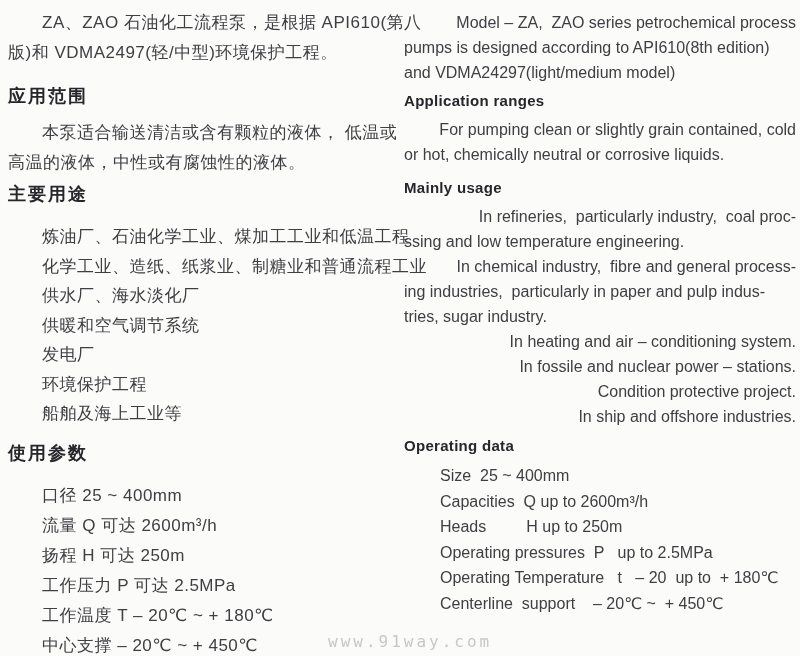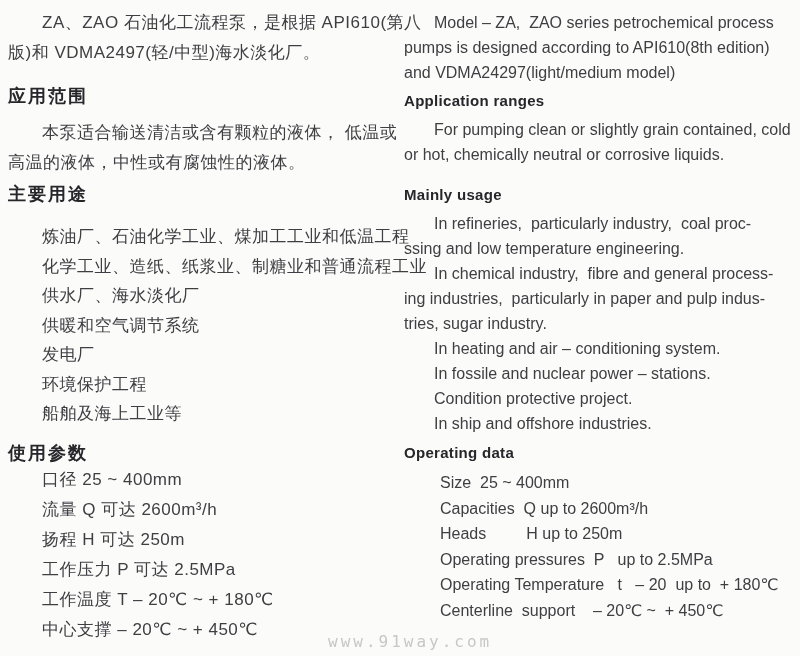--- a/index.html
+++ b/index.html
@@ -30,42 +30,42 @@
     font-size:17px;line-height:30px;color:var(--text);
     white-space:pre;letter-spacing:0.5px;
   }
   .cn-indent{text-indent:34px;}
   .cn-heading{
     font-size:18px;line-height:24px;font-weight:bold;
     color:var(--heading);letter-spacing:2px;
   }
   .h-cn-app{margin-top:16px;margin-bottom:10px;}
   .h-cn-usage{margin-top:4px;margin-bottom:16px;}
-  .h-cn-params{margin-top:12px;}
+  .h-cn-params{margin-top:12px;margin-bottom:16px;}
   .cn-item{
     font-size:17px;line-height:29.5px;color:var(--text);
     padding-left:34px;white-space:pre;letter-spacing:0.5px;
   }
   .cn-param{
     font-size:17px;line-height:30px;color:var(--text);
     padding-left:34px;white-space:pre;letter-spacing:0.5px;
   }
 
   
   .en-line{
     font-size:16px;line-height:25px;color:var(--text);
     white-space:pre;
   }
-  .en-indent{text-indent:30px;}
+  .en-indent{text-indent:30px;text-align:right;}
   .en-heading{
     font-size:15px;line-height:25px;font-weight:bold;
     color:var(--heading);letter-spacing:0.3px;
   }
   .h-en-app{margin-top:3px;margin-bottom:4px;}
-  .h-en-usage{margin-top:15px;margin-bottom:4px;}
+  .h-en-usage{margin-top:8px;margin-bottom:4px;}
   .h-en-operating{margin-top:4px;margin-bottom:5px;}
   .en-data{
     font-size:16px;line-height:25.5px;color:var(--text);
     padding-left:36px;white-space:pre;
   }
 
   .watermark{
     position:absolute;
     left:328px;top:632px;
     font-family:"DejaVu Sans Mono",monospace;
@@ -77,21 +77,21 @@
   }
   .col{z-index:1;}
 </style>
 </head>
 <body>
 
 <div class="page">
 
   <div class="col col-cn">
     <div class="cn-line cn-indent">ZA、ZAO 石油化工流程泵，是根据 API610(第八</div>
-    <div class="cn-line">版)和 VDMA2497(轻/中型)海水淡化厂。</div>
+    <div class="cn-line">版)和 VDMA2497(轻/中型)环境保护工程。</div>
 
     <div class="cn-heading h-cn-app">应用范围</div>
     <div class="cn-line cn-indent">本泵适合输送清洁或含有颗粒的液体， 低温或</div>
     <div class="cn-line">高温的液体，中性或有腐蚀性的液体。</div>
 
     <div class="cn-heading h-cn-usage">主要用途</div>
     <div class="cn-item">炼油厂、石油化学工业、煤加工工业和低温工程</div>
     <div class="cn-item">化学工业、造纸、纸浆业、制糖业和普通流程工业</div>
     <div class="cn-item">供水厂、海水淡化厂</div>
     <div class="cn-item">供暖和空气调节系统</div>

